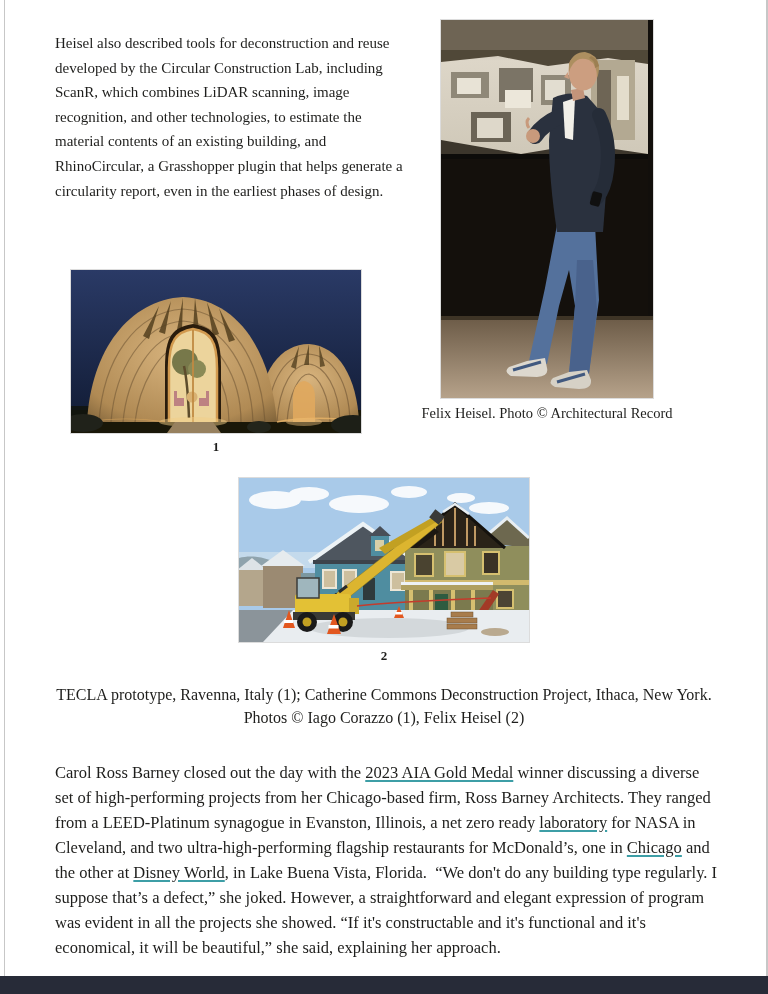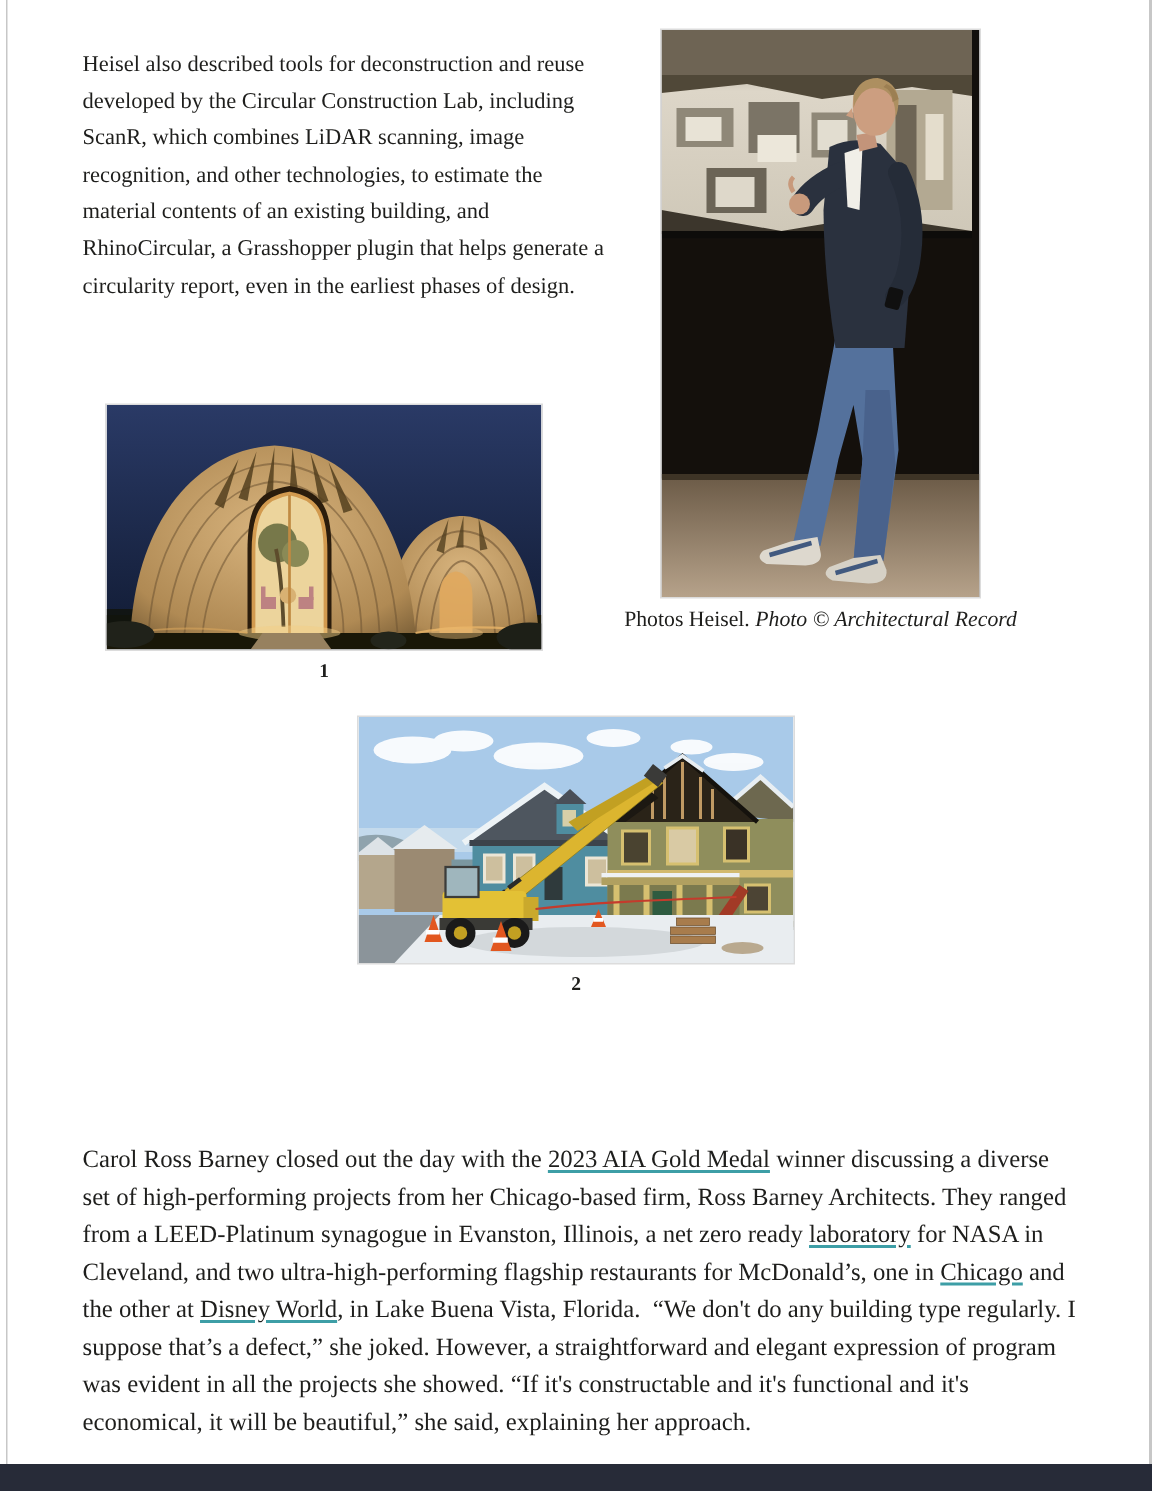--- a/index.html
+++ b/index.html
@@ -10,21 +10,21 @@
   .edge{position:absolute;top:0;height:100%;}
   .edge-left{left:4px;width:1px;background:var(--border,#c7c7c7);}
   .edge-right{left:766px;width:2px;background:var(--border,#c7c7c7);}
   .p1{position:absolute;left:55px;top:16px;width:352px;font-size:15px;line-height:24.6px;text-align:left;}
   .p2{position:absolute;left:55px;top:743px;width:663px;font-size:16.5px;line-height:25px;}
   a.inline-link{
     color:inherit;cursor:pointer;text-decoration:underline;
     text-decoration-color:var(--link,#3d9ea6);
     text-decoration-thickness:1.5px;text-underline-offset:2px;
   }
-  .italic{font-style:italic;text-align:center;}
+  .italic{text-align:center;}
   figure{margin:0;padding:0;}
   .fig-felix{position:absolute;left:441px;top:20px;width:212px;height:378px;}
   .felix-caption{position:absolute;left:399px;top:405px;width:296px;text-align:center;
     font-size:14.5px;white-space:nowrap;}
   .fig-tecla{position:absolute;left:71px;top:270px;width:290px;height:163px;}
   .fig-decon{position:absolute;left:239px;top:478px;width:290px;height:164px;}
   .photo{display:block;outline:1px solid #dcdcdc;}
   .fig-label{position:absolute;text-align:center;font-weight:bold;font-size:13px;}
   .label-tecla{left:71px;top:439px;width:290px;}
   .label-decon{left:239px;top:648px;width:290px;}
@@ -92,21 +92,21 @@
         <path d="M88,108 q-4,-6 0,-10" stroke="#c89a7c" stroke-width="3" fill="none"></path>
         <rect x="150" y="172" width="10" height="14" rx="2" fill="#101010" transform="rotate(15 155 179)"></rect>
         <path d="M130,70 l12,-2 2,10 -12,3 z" fill="#c3947a"></path>
         <path d="M128,44 Q126,58 132,66 Q140,74 150,68 Q158,60 156,48 Q152,36 140,36 Q130,36 128,44 Z" fill="#cc9e80"></path>
         <path d="M127,52 l-4,5 5,2 z" fill="#cc9e80"></path>
         <path d="M128,44 Q132,32 144,32 Q156,34 158,46 Q158,54 156,58 Q156,44 148,40 Q138,36 132,44 Q129,48 128,52 Z" fill="#ad8f60"></path>
         <path d="M150,36 q6,2 8,10 l-4,2 q0,-8 -6,-10 z" fill="#9c7f52"></path>
       </g>
     </svg>
   </figure>
-  <div class="felix-caption"><span>Photos Heisel. </span><span class="italic">Photo © Architectural Record</span></div>
+  <div class="felix-caption"><span>Felix Heisel. </span><span class="italic">Photo © Architectural Record</span></div>
 
   <figure class="fig-tecla">
     <svg class="photo" width="290" height="163" viewBox="0 0 290 163" preserveAspectRatio="none">
       <defs>
         <linearGradient id="skyN" x1="0" y1="0" x2="0" y2="1">
           <stop offset="0" stop-color="#2a3a66"></stop>
             <stop offset="1" stop-color="#101a32"></stop>
         </linearGradient>
         <radialGradient id="domeG" cx="0.5" cy="0.45" r="0.75">
           <stop offset="0" stop-color="#d8b47e"></stop>
@@ -254,17 +254,21 @@
       <g fill="#a87c4c" stroke="#6e4f2c" stroke-width="0.5">
         <rect x="208" y="146" width="30" height="5"></rect>
           <rect x="208" y="140" width="30" height="5"></rect>
         <rect x="212" y="134" width="22" height="5"></rect>
       </g>
       <ellipse cx="256" cy="154" rx="14" ry="4" fill="#b9a98f"></ellipse>
     </svg>
   </figure>
   <div class="fig-label label-decon">2</div>
 
+  <div class="group-caption">
+    <div>TECLA prototype, Ravenna, Italy (1); Catherine Commons Deconstruction Project, Ithaca, New York.</div>
+    <div class="italic">Photos © Iago Corazzo (1), Felix Heisel (2)</div>
+  </div>
 
   <p class="p2"><span>Carol Ross Barney closed out the day with the </span><a href="#" class="inline-link">2023 AIA Gold Medal</a><span> winner discussing a diverse set of high-performing projects from her Chicago-based firm, Ross Barney Architects. They ranged from a LEED-Platinum synagogue in Evanston, Illinois, a net zero ready </span><a href="#" class="inline-link">laboratory</a><span> for NASA in Cleveland, and two ultra-high-performing flagship restaurants for McDonald’s, one in </span><a href="#" class="inline-link">Chicago</a><span> and the other at </span><a href="#" class="inline-link">Disney World</a><span>, in Lake Buena Vista, Florida.&nbsp; “We don't do any building type regularly. I suppose that’s a defect,” she joked. However, a straightforward and elegant expression of program was evident in all the projects she showed. “If it's constructable and it's functional and it's economical, it will be beautiful,” she said, explaining her approach.</span></p>
 
   <div class="footer-bar"></div>
 </div>
 
 </body></html>

